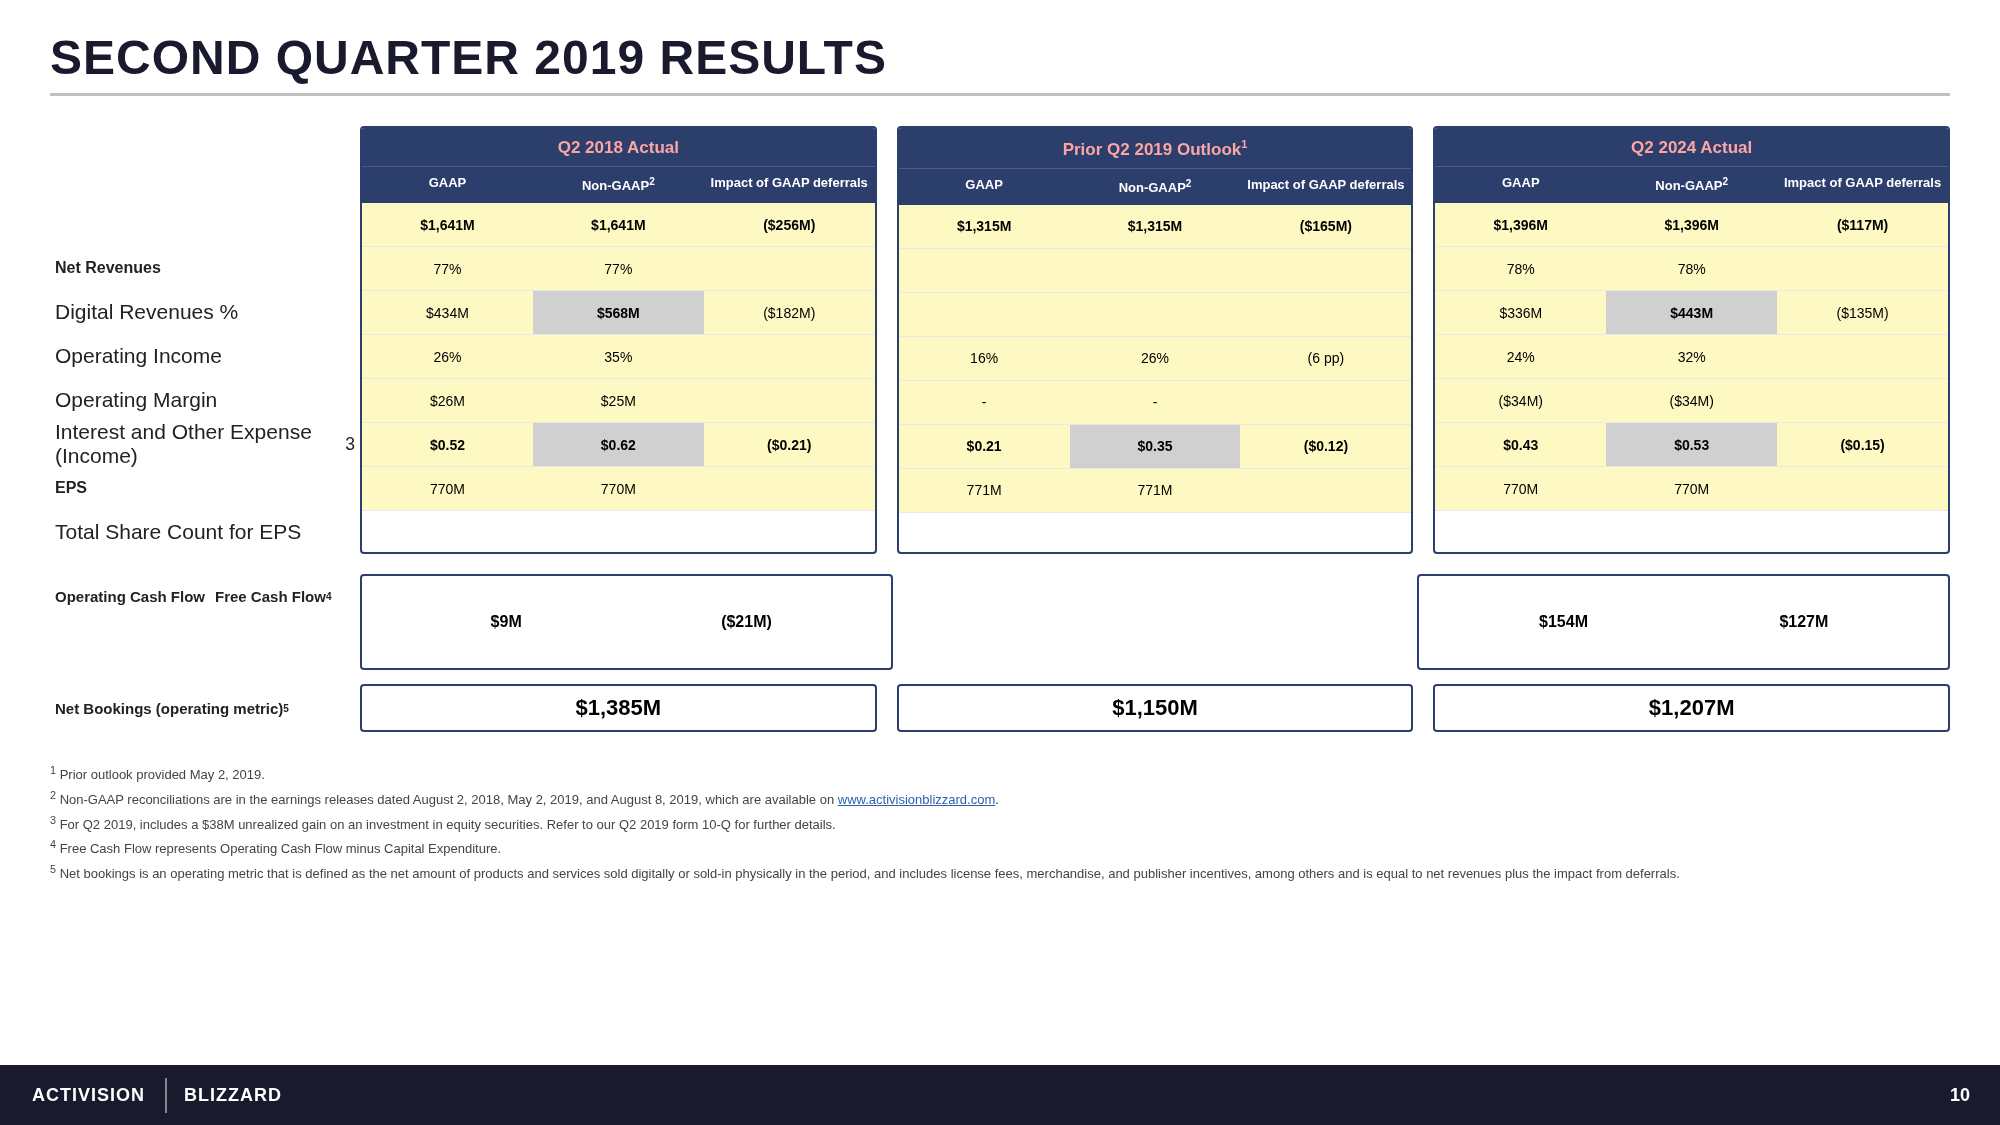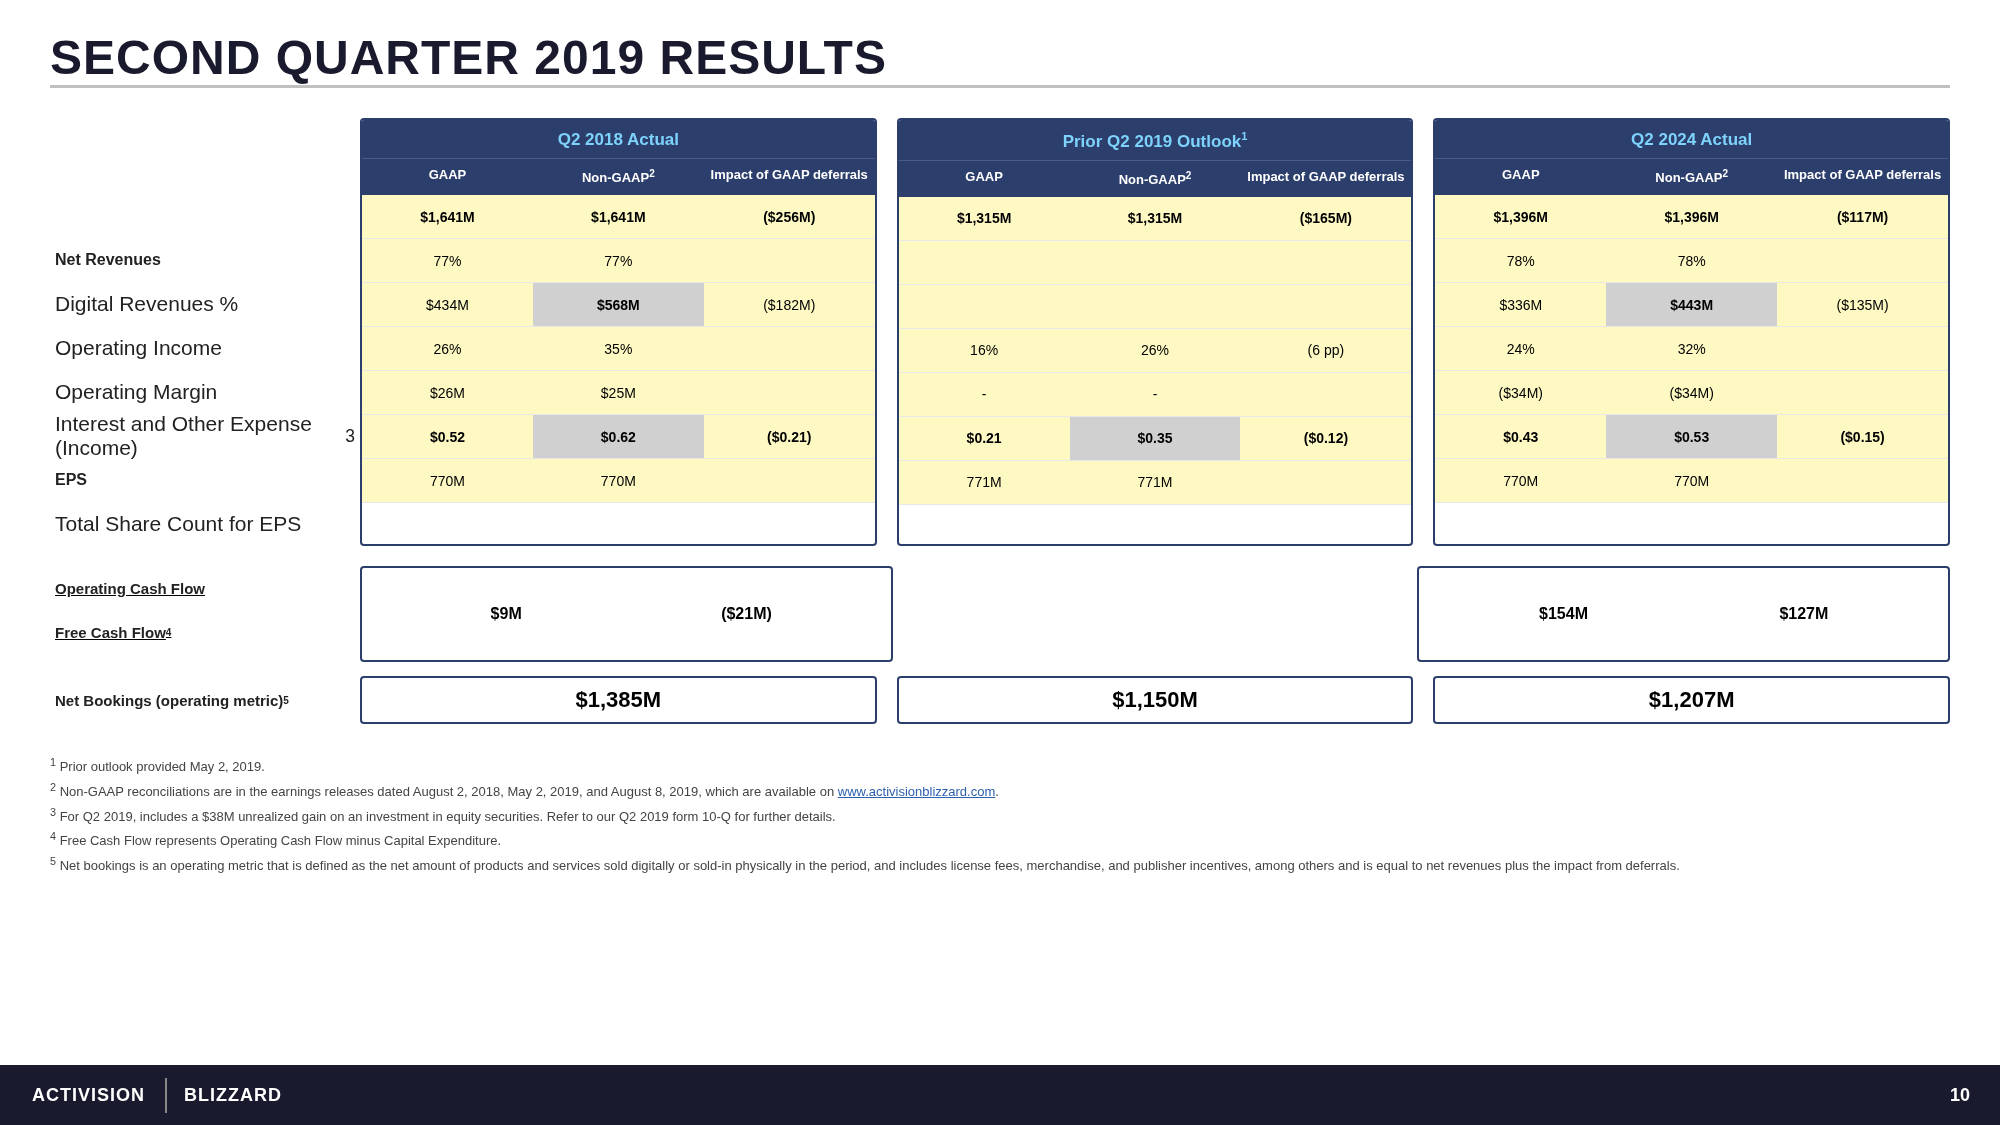--- a/index.html
+++ b/index.html
@@ -18,20 +18,21 @@
       padding: 30px 50px 20px 50px;
       display: flex;
       flex-direction: column;
     }
 
     .title {
       font-size: 48px;
       font-weight: 900;
       color: #1a1a2e;
       letter-spacing: 1px;
+      margin-bottom: 8px;
       font-family: Arial Black, Arial, sans-serif;
     }
 
     .title-underline {
       height: 3px;
       background: #c0c0c0;
       margin-bottom: 30px;
     }
 
     .main-content {
@@ -77,21 +78,21 @@
 
     .column-group {
       flex: 1;
       border: 2px solid #2c3e6b;
       border-radius: 4px;
       overflow: hidden;
     }
 
     .group-header {
       background: #2c3e6b;
-      color: #7dd3fc;
+      color: #fca5a5;
       text-align: center;
       padding: 10px 5px 8px 5px;
       font-size: 17px;
       font-weight: bold;
     }
 
     .group-header sup {
       font-size: 11px;
     }
 
@@ -151,22 +152,21 @@
     .cash-flow-section {
       display: flex;
       margin-top: 20px;
       gap: 0;
     }
 
     .cf-labels {
       width: 310px;
       flex-shrink: 0;
       display: flex;
-      flex-direction: column;
-      text-decoration: underline;
+      flex-direction: row;
     }
 
     .cf-label {
       height: 44px;
       display: flex;
       align-items: center;
       font-size: 15px;
       color: #222;
       font-weight: bold;
       padding: 0 5px;

